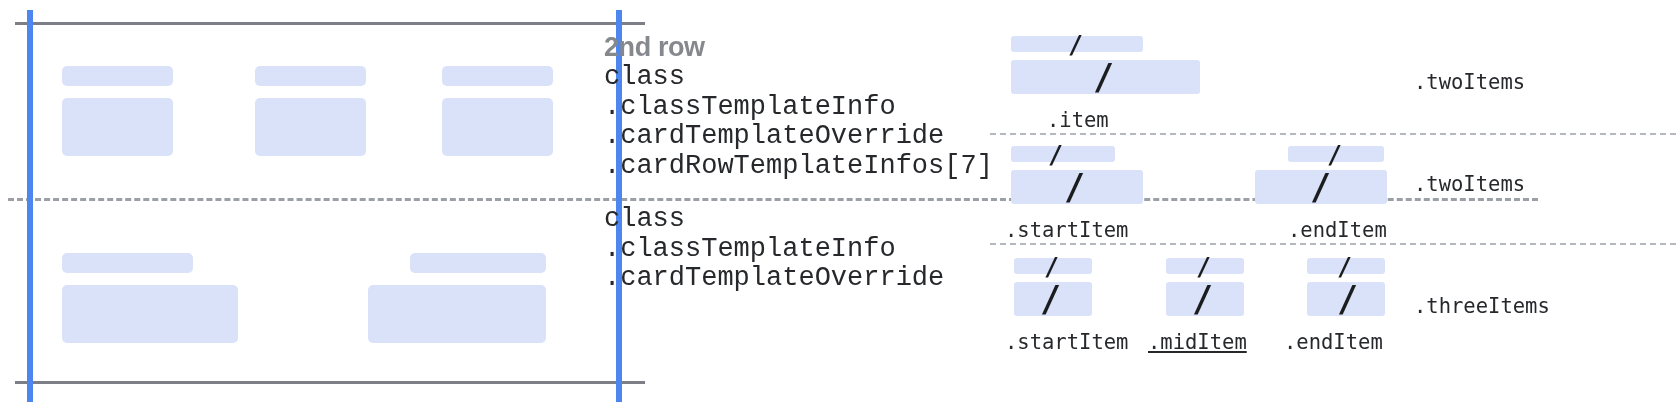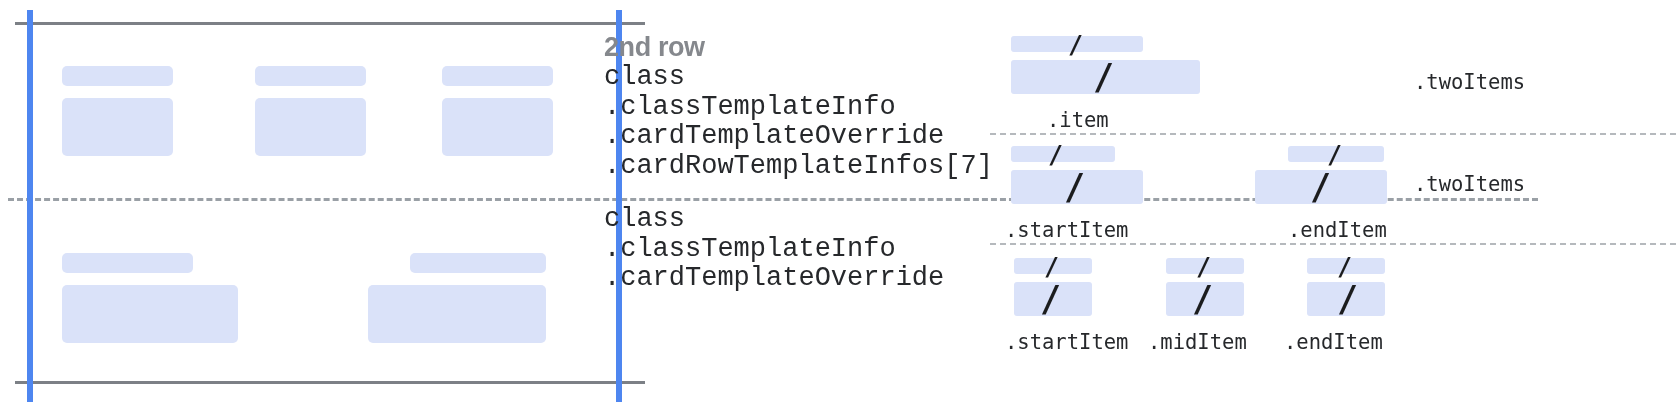--- a/index.html
+++ b/index.html
@@ -175,22 +175,23 @@
   <div class="blk sq" style="left:1014px; top:258px; width:78px; height:16px;"></div>
   <div class="slash" style="left:1044px; top:254px; font-size:25px;">/</div>
   <div class="blk sq" style="left:1014px; top:282px; width:78px; height:34px;"></div>
   <div class="slash" style="left:1040px; top:282px; font-size:35px;">/</div>
   <div class="rname" style="left:1005px; top:330px;">.startItem</div>
 
   <div class="blk sq" style="left:1166px; top:258px; width:78px; height:16px;"></div>
   <div class="slash" style="left:1196px; top:254px; font-size:25px;">/</div>
   <div class="blk sq" style="left:1166px; top:282px; width:78px; height:34px;"></div>
   <div class="slash" style="left:1192px; top:282px; font-size:35px;">/</div>
-  <div class="rname" style="left:1148px; top:330px;">.midItem</div>
+  <div class="rname" style="left:1148px; top:330px;text-decoration:underline;">.midItem</div>
 
   <div class="blk sq" style="left:1307px; top:258px; width:78px; height:16px;"></div>
   <div class="slash" style="left:1337px; top:254px; font-size:25px;">/</div>
   <div class="blk sq" style="left:1307px; top:282px; width:78px; height:34px;"></div>
   <div class="slash" style="left:1337px; top:282px; font-size:35px;">/</div>
   <div class="rname" style="left:1284px; top:330px;">.endItem</div>
 
+  <div class="rlabel" style="left:1414px; top:294px;">.threeItems</div>
 
 </div>
 
 </body></html>

